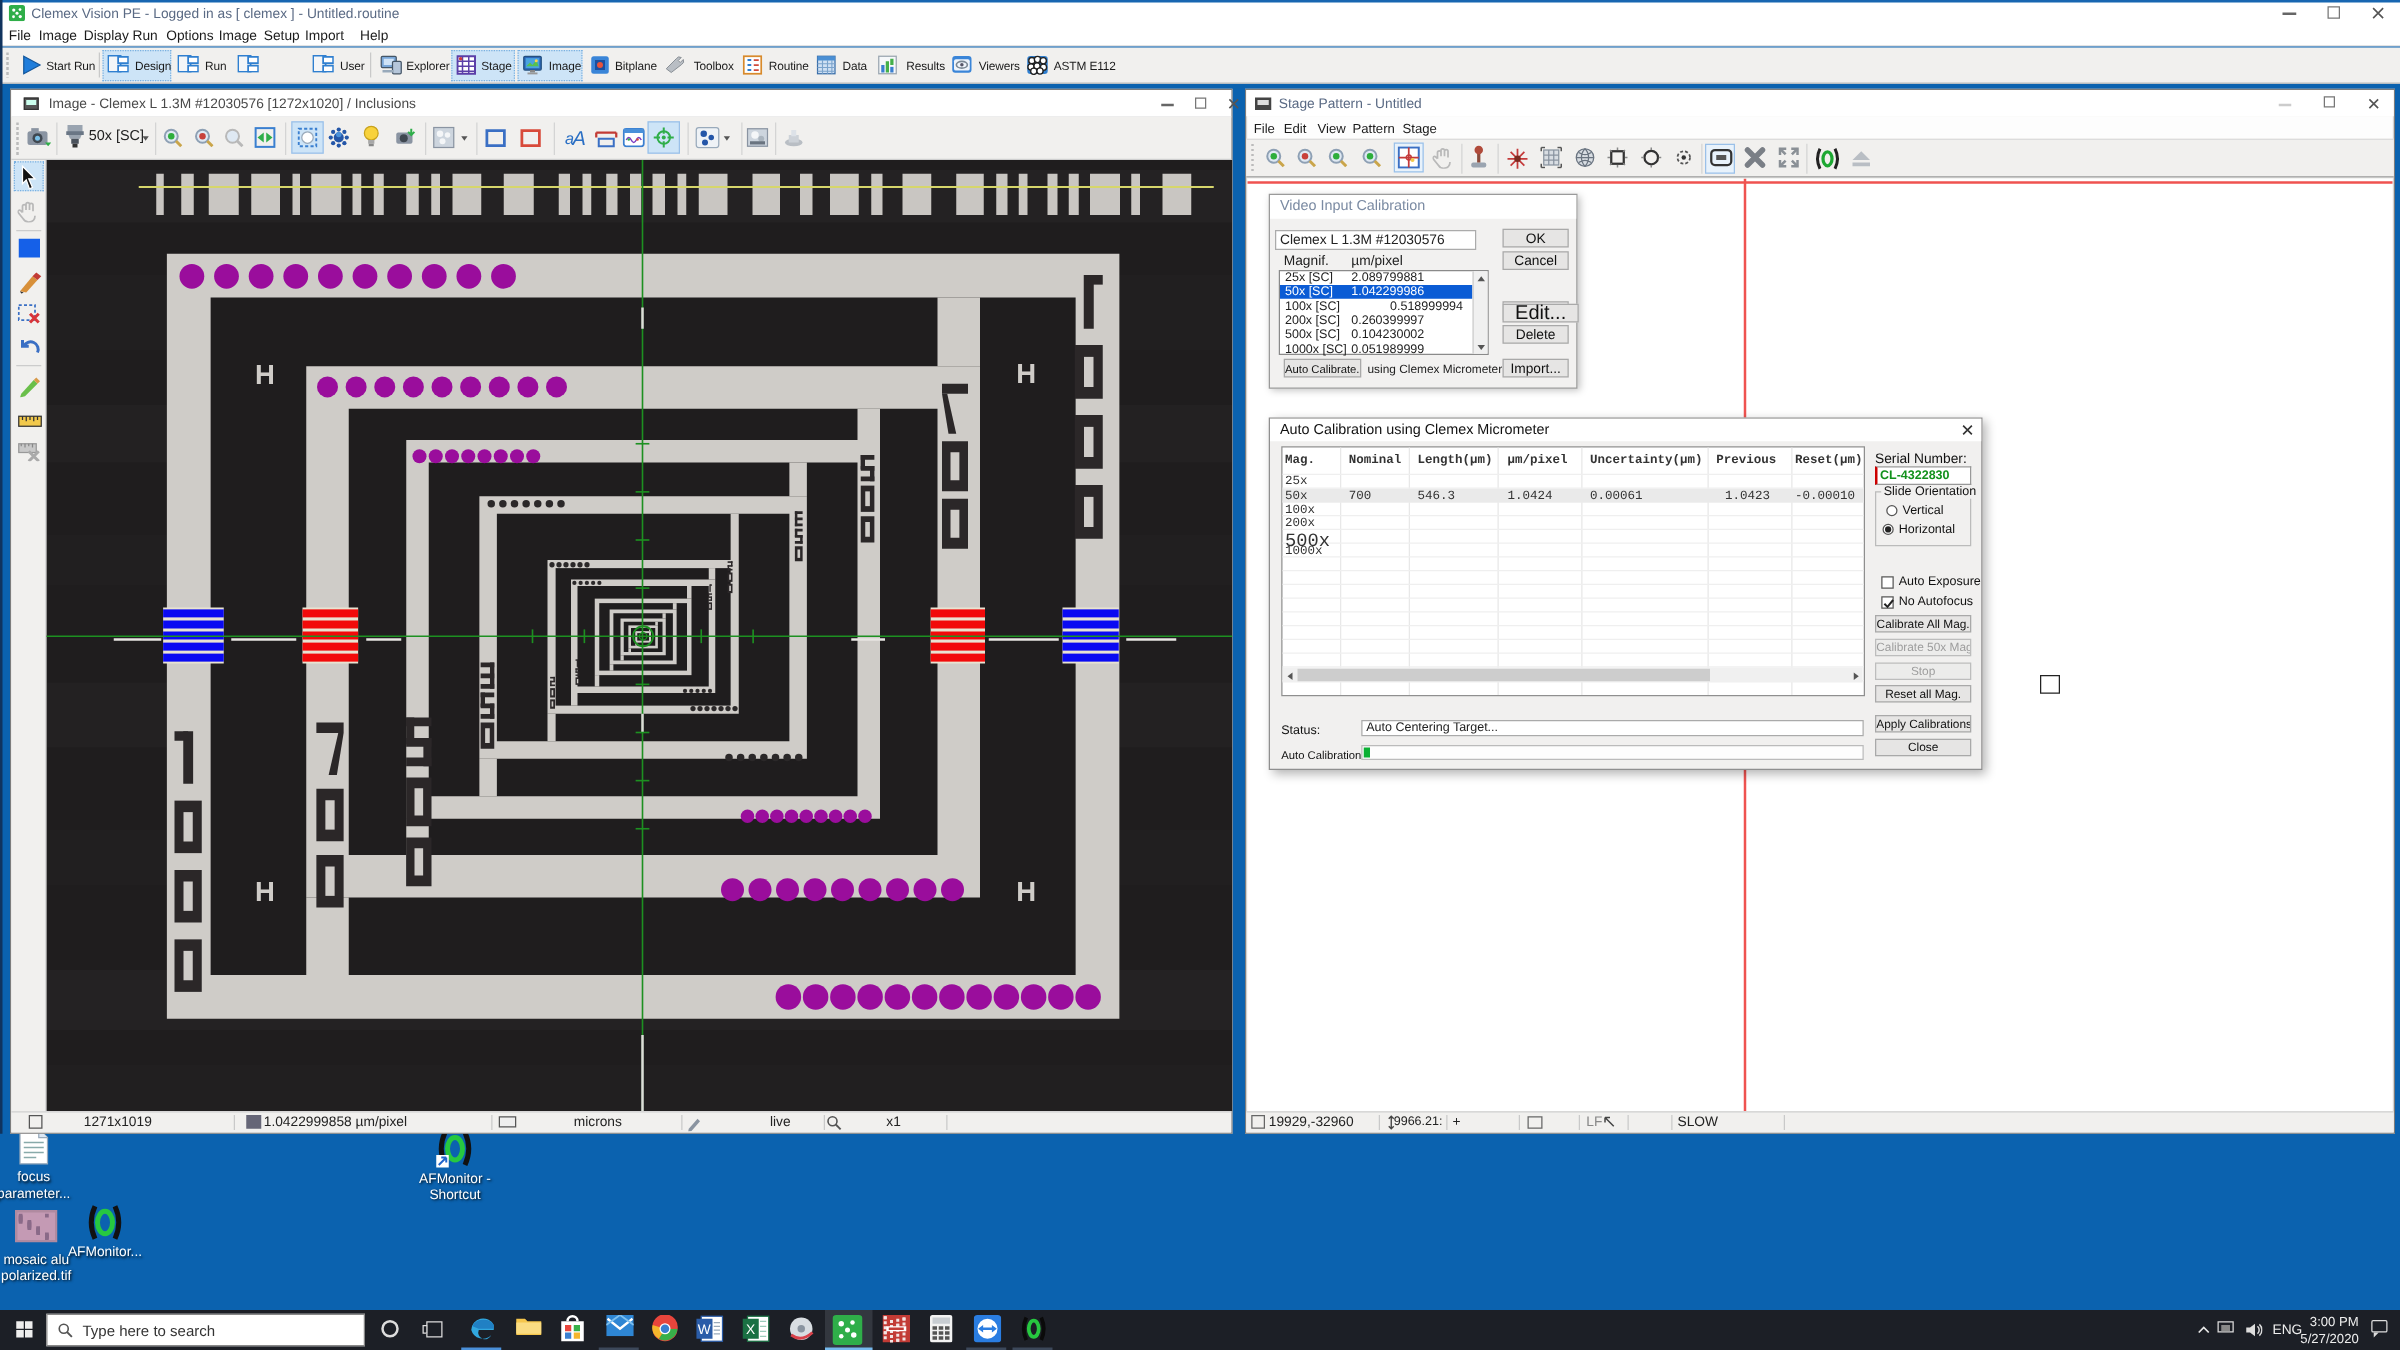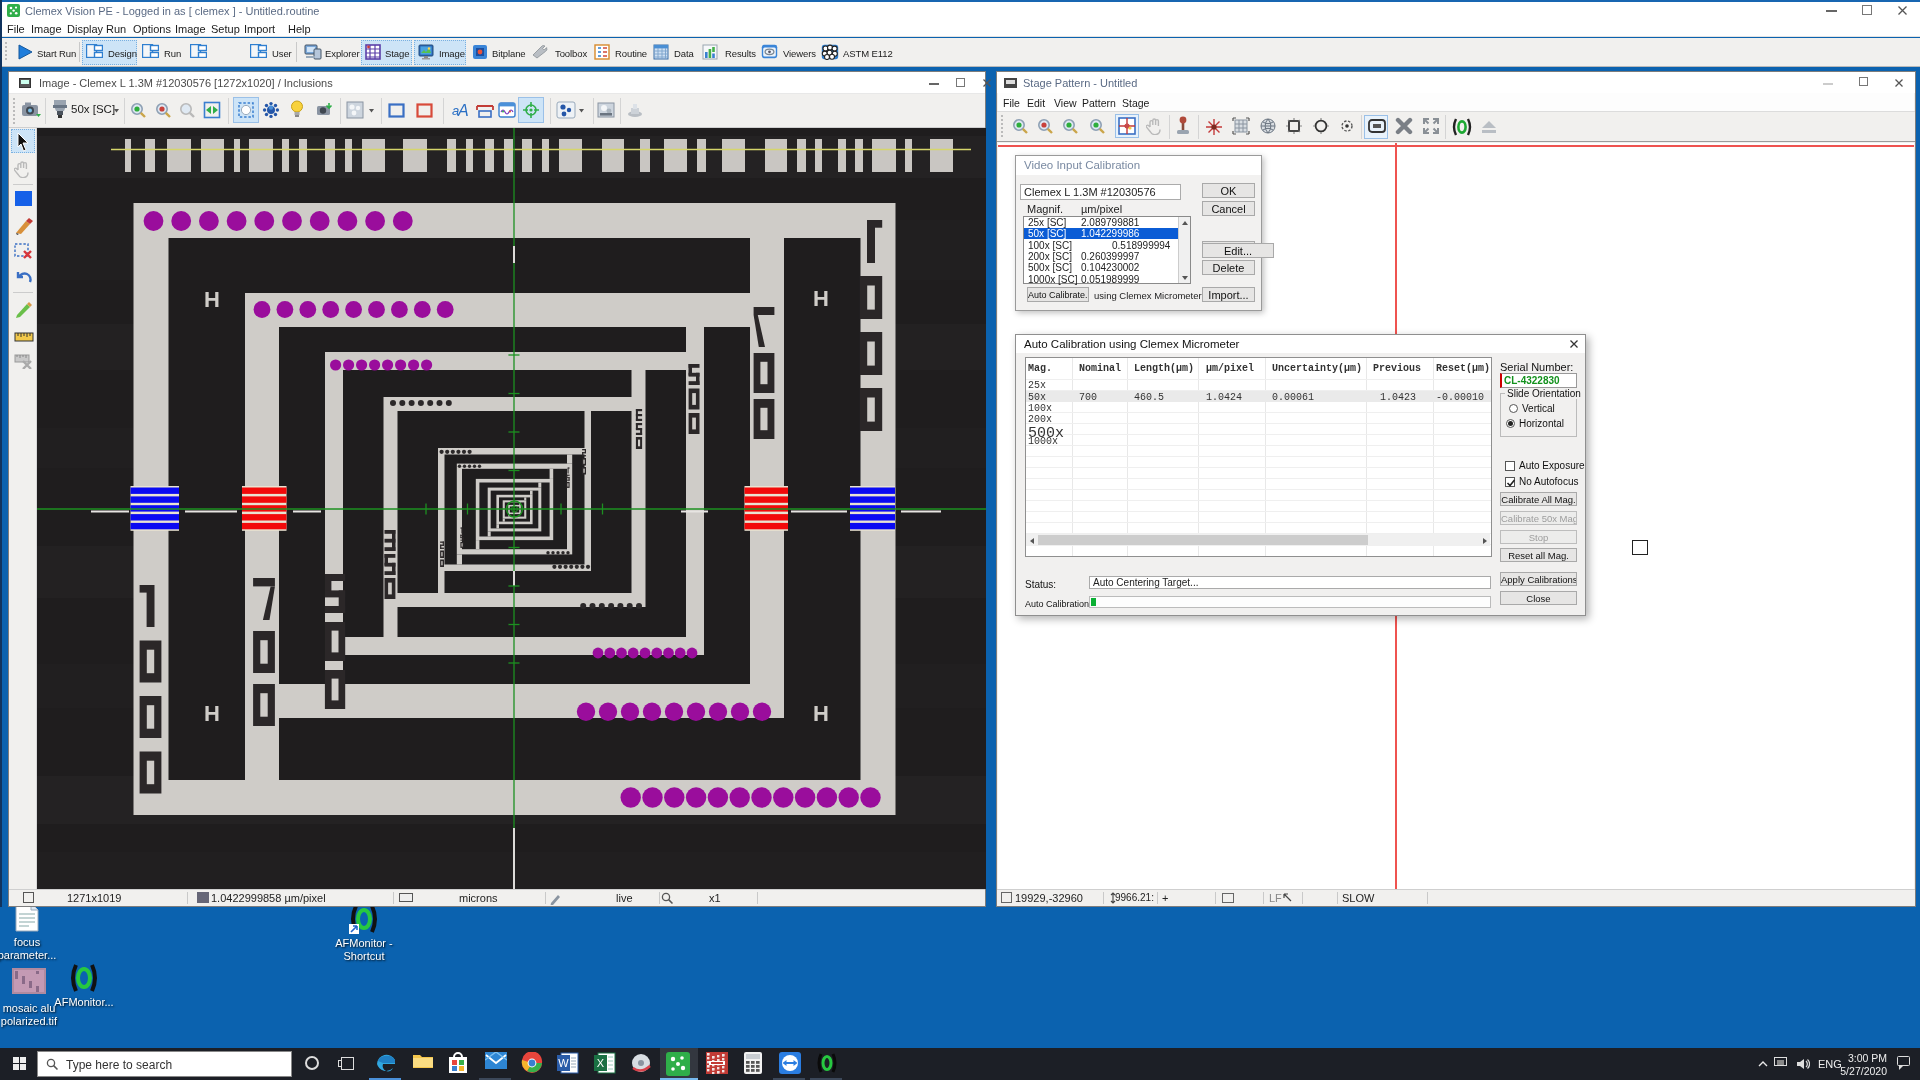--- a/index.html
+++ b/index.html
@@ -872,21 +872,21 @@
     <div class="abs" style="left:162px;top:61px;width:12px;height:66px;background:#f0f0f0;border-left:1px solid #ccc;"></div>
     <div class="abs" style="left:165px;top:64px;"><svg width="8" height="6" viewBox="0 0 8 6">
         <polygon points="4,1 7,5 1,5" fill="#555"></polygon>
       </svg></div>
     <div class="abs" style="left:165px;top:119px;"><svg width="8" height="6" viewBox="0 0 8 6">
         <polygon points="1,1 7,1 4,5" fill="#555"></polygon>
       </svg></div>
     <div class="btn" style="left:186px;top:27px;width:53px;height:15px;line-height:14px;font-size:11px;">OK</div>
     <div class="btn" style="left:186px;top:45px;width:53px;height:15px;line-height:14px;font-size:11px;">Cancel</div>
     <div class="btn" style="left:186px;top:85px;width:53px;height:15px;line-height:14px;font-size:11px;">Add...</div>
-    <div class="btn" style="left:186px;top:87px;width:72px;height:15px;line-height:14px;font-size:11px;">Edit...</div>
+    <div class="btn" style="left:186px;top:87px;width:61px;height:15px;line-height:14px;font-size:16px;">Edit...</div>
     <div class="btn" style="left:186px;top:104px;width:53px;height:15px;line-height:14px;font-size:11px;">Delete</div>
     <div class="btn" style="left:186px;top:131px;width:53px;height:15px;line-height:14px;font-size:11px;">Import...</div>
     <div class="btn" style="left:11px;top:131px;width:62px;height:15px;line-height:14px;font-size:9px;overflow:hidden;">Auto Calibrate...</div>
     <div class="abs" style="left:78px;top:134px;font-size:9.5px;color:#222;">using Clemex Micrometer</div>
   </div>
 <div class="abs" style="left:1015px;top:334px;width:571px;height:282px;background:#f1f0ef;border:1px solid #8f8f8f;box-shadow:3px 3px 8px rgba(0,0,0,0.3);z-index:7;">
     <div class="abs" style="left:0;top:0;width:569px;height:18px;background:#fff;"></div>
     <div class="abs" style="left:8px;top:3px;font-size:11.5px;color:#111;">Auto Calibration using Clemex Micrometer</div>
     <div class="abs" style="left:553px;top:4px;"><svg width="10" height="10" viewBox="0 0 10 10">
         <path d="M1.5 1.5 L8.5 8.5 M8.5 1.5 L1.5 8.5" stroke="#333" stroke-width="1.3"></path>
@@ -918,21 +918,21 @@
     <div class="abs" style="left:10px;top:154px;width:465px;height:1px;background:#efefef;"></div>
     <div class="abs" style="left:10px;top:165px;width:465px;height:1px;background:#efefef;"></div>
     <div class="abs" style="left:10px;top:176px;width:465px;height:1px;background:#efefef;"></div>
     <div class="abs" style="left:10px;top:187px;width:465px;height:1px;background:#efefef;"></div>
     <div class="abs" style="left:10px;top:198px;width:465px;height:1px;background:#efefef;"></div>
     <div class="abs" style="left:10px;top:209px;width:465px;height:1px;background:#efefef;"></div>
     <div class="abs" style="left:12px;top:45px;font-family:'Liberation Mono',monospace;font-size:10px;color:#333;">25x</div>
     <div class="abs" style="left:10px;top:56px;width:465px;height:11px;background:#eaeaea;"></div>
     <div class="abs" style="left:12px;top:57px;font-family:'Liberation Mono',monospace;font-size:10px;color:#333;">50x</div>
     <div class="abs" style="left:63px;top:57px;font-family:'Liberation Mono',monospace;font-size:10px;color:#333;">700</div>
-    <div class="abs" style="left:118px;top:57px;font-family:'Liberation Mono',monospace;font-size:10px;color:#333;">460.5</div>
+    <div class="abs" style="left:118px;top:57px;font-family:'Liberation Mono',monospace;font-size:10px;color:#333;">546.3</div>
     <div class="abs" style="left:190px;top:57px;font-family:'Liberation Mono',monospace;font-size:10px;color:#333;">1.0424</div>
     <div class="abs" style="left:256px;top:57px;font-family:'Liberation Mono',monospace;font-size:10px;color:#333;">0.00061</div>
     <div class="abs" style="left:364px;top:57px;font-family:'Liberation Mono',monospace;font-size:10px;color:#333;">1.0423</div>
     <div class="abs" style="left:420px;top:57px;font-family:'Liberation Mono',monospace;font-size:10px;color:#333;">-0.00010</div>
     <div class="abs" style="left:12px;top:68px;font-family:'Liberation Mono',monospace;font-size:10px;color:#333;">100x</div>
     <div class="abs" style="left:12px;top:79px;font-family:'Liberation Mono',monospace;font-size:10px;color:#333;">200x</div>
     <div class="abs" style="left:12px;top:90px;font-family:'Liberation Mono',monospace;font-size:15px;color:#333;">500x</div>
     <div class="abs" style="left:12px;top:101px;font-family:'Liberation Mono',monospace;font-size:10px;color:#333;">1000x</div>
     <div class="abs" style="left:10px;top:199px;width:464px;height:12px;background:#f0f0f0;"></div>
     <div class="abs" style="left:13px;top:202px;"><svg width="6" height="8" viewBox="0 0 6 8">

